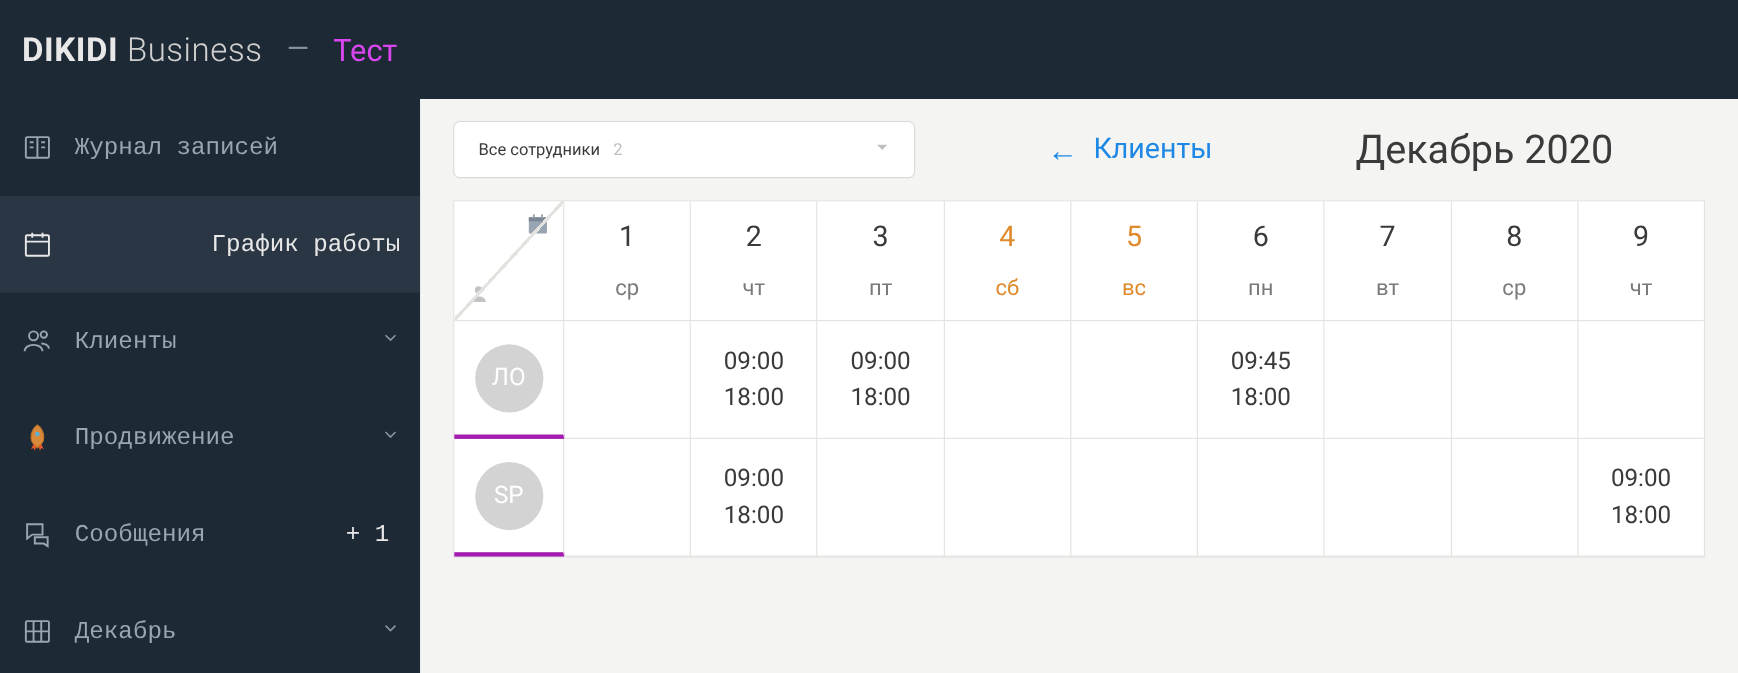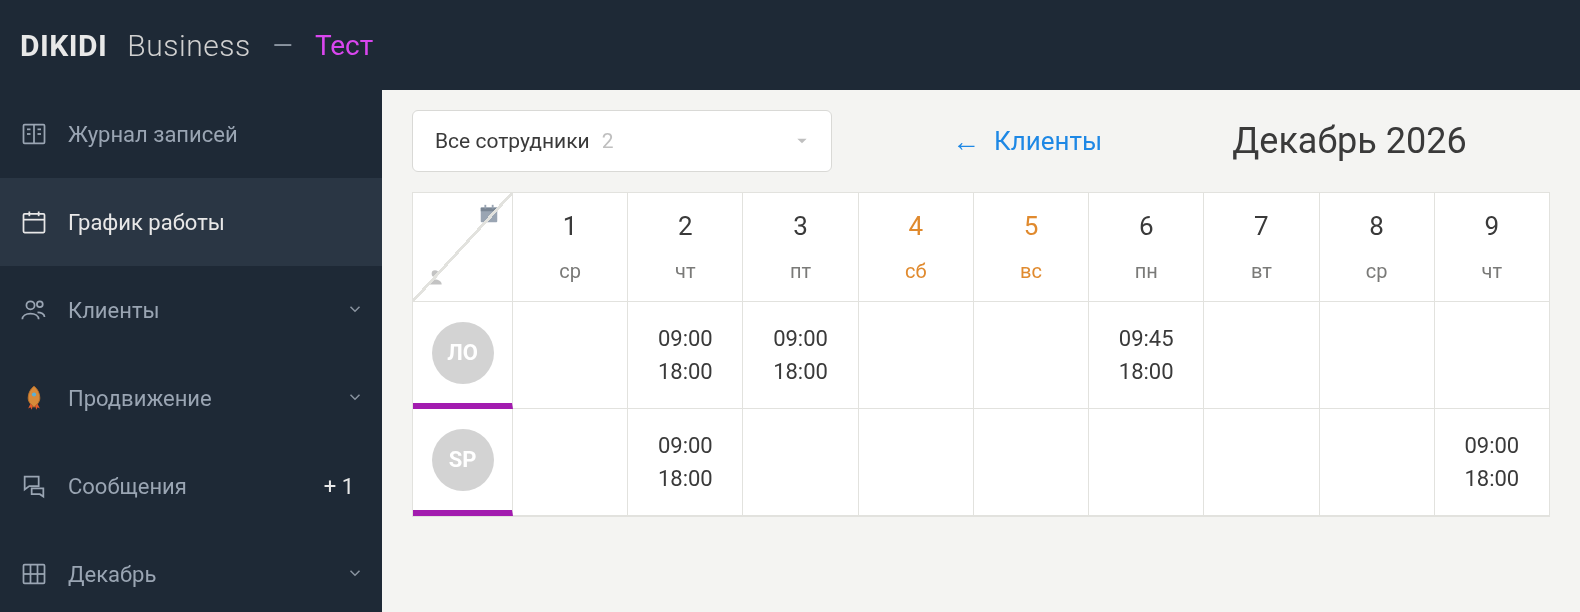--- a/index.html
+++ b/index.html
@@ -1,38 +1,38 @@
 <!DOCTYPE html>
 <html><head>
   <meta charset="utf-8">
   <style>
     * { box-sizing: border-box; margin: 0; padding: 0; }
     body { font-family: -apple-system, BlinkMacSystemFont, "Segoe UI", Roboto, sans-serif; background: #f4f4f2; width: 1580px; height: 612px; overflow: hidden; }
     
     .header { background: #1e2936; height: 90px; display: flex; align-items: center; padding-left: 20px; color: #e8e8e8; }
     .header .brand { font-size: 30px; letter-spacing: 0.5px; }
     .header .brand strong { font-weight: 700; }
-    .header .brand .biz { font-weight: 300; color: #d0d0d0; margin-left: 12px; }
+    .header .brand .biz { font-weight: 300; color: #d0d0d0; }
     .header .sep { margin: 0 22px; color: #8a94a0; font-size: 26px; }
     .header .proj { font-size: 28px; font-weight: 400; color: #d946ef; }
     
     .main { display: flex; height: calc(612px - 90px); }
     
-    .sidebar { background: #1e2936; width: 382px; flex-shrink: 0; }
+    .sidebar { background: #1e2936; width: 382px; flex-shrink: 0; font-family: Liberation Mono, monospace; }
     .nav-item { display: flex; align-items: center; height: 88px; padding: 0 18px; color: #9aa5b3; font-size: 22px; cursor: pointer; }
-    .nav-item.active { background: #2a3644; color: #e8e8e8; }
+    .nav-item.active { background: #2a3644; color: #e8e8e8; text-align: right; }
     .nav-item .icon { width: 32px; height: 32px; margin-right: 18px; flex-shrink: 0; display: flex; align-items: center; justify-content: center; }
     .nav-item .label { flex: 1; }
     .nav-item .badge { color: #e8e8e8; font-size: 22px; margin-right: 10px; }
     .nav-item .chev { color: #8a94a0; }
     
     .content { flex: 1; background: #f4f4f2; overflow: hidden; }
     
     .toolbar { display: flex; align-items: center; padding: 20px 30px; gap: 40px; }
-    .select { background: #fff; border: 1px solid #d9d9d6; border-radius: 6px; height: 62px; padding: 0 22px; display: flex; align-items: center; min-width: 420px; font-size: 21px; color: #3a3a3a; cursor: pointer; }
+    .select { background: #fff; border: 1px solid #d9d9d6; border-radius: 6px; height: 52px; padding: 0 22px; display: flex; align-items: center; min-width: 420px; font-size: 15px; color: #3a3a3a; cursor: pointer; }
     .select .count { color: #bfbfbf; margin-left: 12px; }
     .select .caret { margin-left: auto; color: #bfbfbf; }
     
     .prev-month { color: #1e88e5; font-size: 26px; display: flex; align-items: center; gap: 14px; cursor: pointer; margin-left: 80px; }
     .prev-month .arrow { font-size: 28px; }
     
     .current-month { color: #3a3a3a; font-size: 36px; margin-left: 90px; font-weight: 400; }
     
     .schedule { margin: 0 30px; background: #fff; border: 1px solid #e2e2de; }
     .schedule-row { display: flex; }
@@ -41,21 +41,21 @@
     .corner-cell::after { content: ""; position: absolute; top: 0; left: 0; width: 100%; height: 100%; background: linear-gradient(to bottom right, transparent 49%, #e2e2de 49%, #e2e2de 51%, transparent 51%); }
     .corner-cal { position: absolute; top: 10px; right: 12px; color: #9aa5b3; }
     .corner-user { position: absolute; bottom: 10px; left: 12px; color: #c3c3c3; }
     
     .day-header { flex: 1; border-right: 1px solid #e2e2de; border-bottom: 1px solid #e2e2de; text-align: center; padding: 18px 0; }
     .day-header:last-child { border-right: none; }
     .day-num { font-size: 26px; color: #3a3a3a; }
     .day-name { font-size: 20px; color: #7a7a78; margin-top: 18px; }
     .day-header.weekend .day-num, .day-header.weekend .day-name { color: #e08a2e; }
     
-    .emp-cell { width: 100px; border-right: 1px solid #e2e2de; border-bottom: 6px solid #a21caf; display: flex; align-items: center; justify-content: center; flex-shrink: 0; font-weight: bold; }
+    .emp-cell { width: 100px; border-right: 1px solid #e2e2de; border-bottom: 4px solid #a21caf; display: flex; align-items: center; justify-content: center; flex-shrink: 0; }
     .avatar { width: 62px; height: 62px; border-radius: 50%; background: #d3d3d3; color: #fff; display: flex; align-items: center; justify-content: center; font-size: 22px; }
     
     .time-cell { flex: 1; border-right: 1px solid #e2e2de; border-bottom: 1px solid #e2e2de; text-align: center; padding: 20px 0; min-height: 100px; display: flex; flex-direction: column; align-items: center; justify-content: center; cursor: pointer; }
     .time-cell:last-child { border-right: none; }
     .time-cell .t { font-size: 22px; color: #3a3a3a; line-height: 1.5; }
   </style>
 </head>
 <body>
 
 <div class="header">
@@ -169,21 +169,21 @@
         <span class="caret">
           <svg width="14" height="14" viewBox="0 0 24 24" fill="currentColor">
               <polygon points="4 8 20 8 12 16"></polygon>
             </svg>
         </span>
       </div>
       <div class="prev-month">
         <span class="arrow">←</span>
         <span>Клиенты</span>
       </div>
-      <div class="current-month">Декабрь 2026</div>
+      <div class="current-month">Декабрь 2020</div>
     </div>
 
     <div class="schedule">
 
       <div class="schedule-row">
         <div class="corner-cell">
           <span class="corner-cal">
             <svg width="22" height="22" viewBox="0 0 24 24" fill="#9aa5b3">
                 <rect x="3" y="5" width="18" height="16" rx="1"></rect>
                 <rect x="3" y="5" width="18" height="4" fill="#7a8694"></rect>

